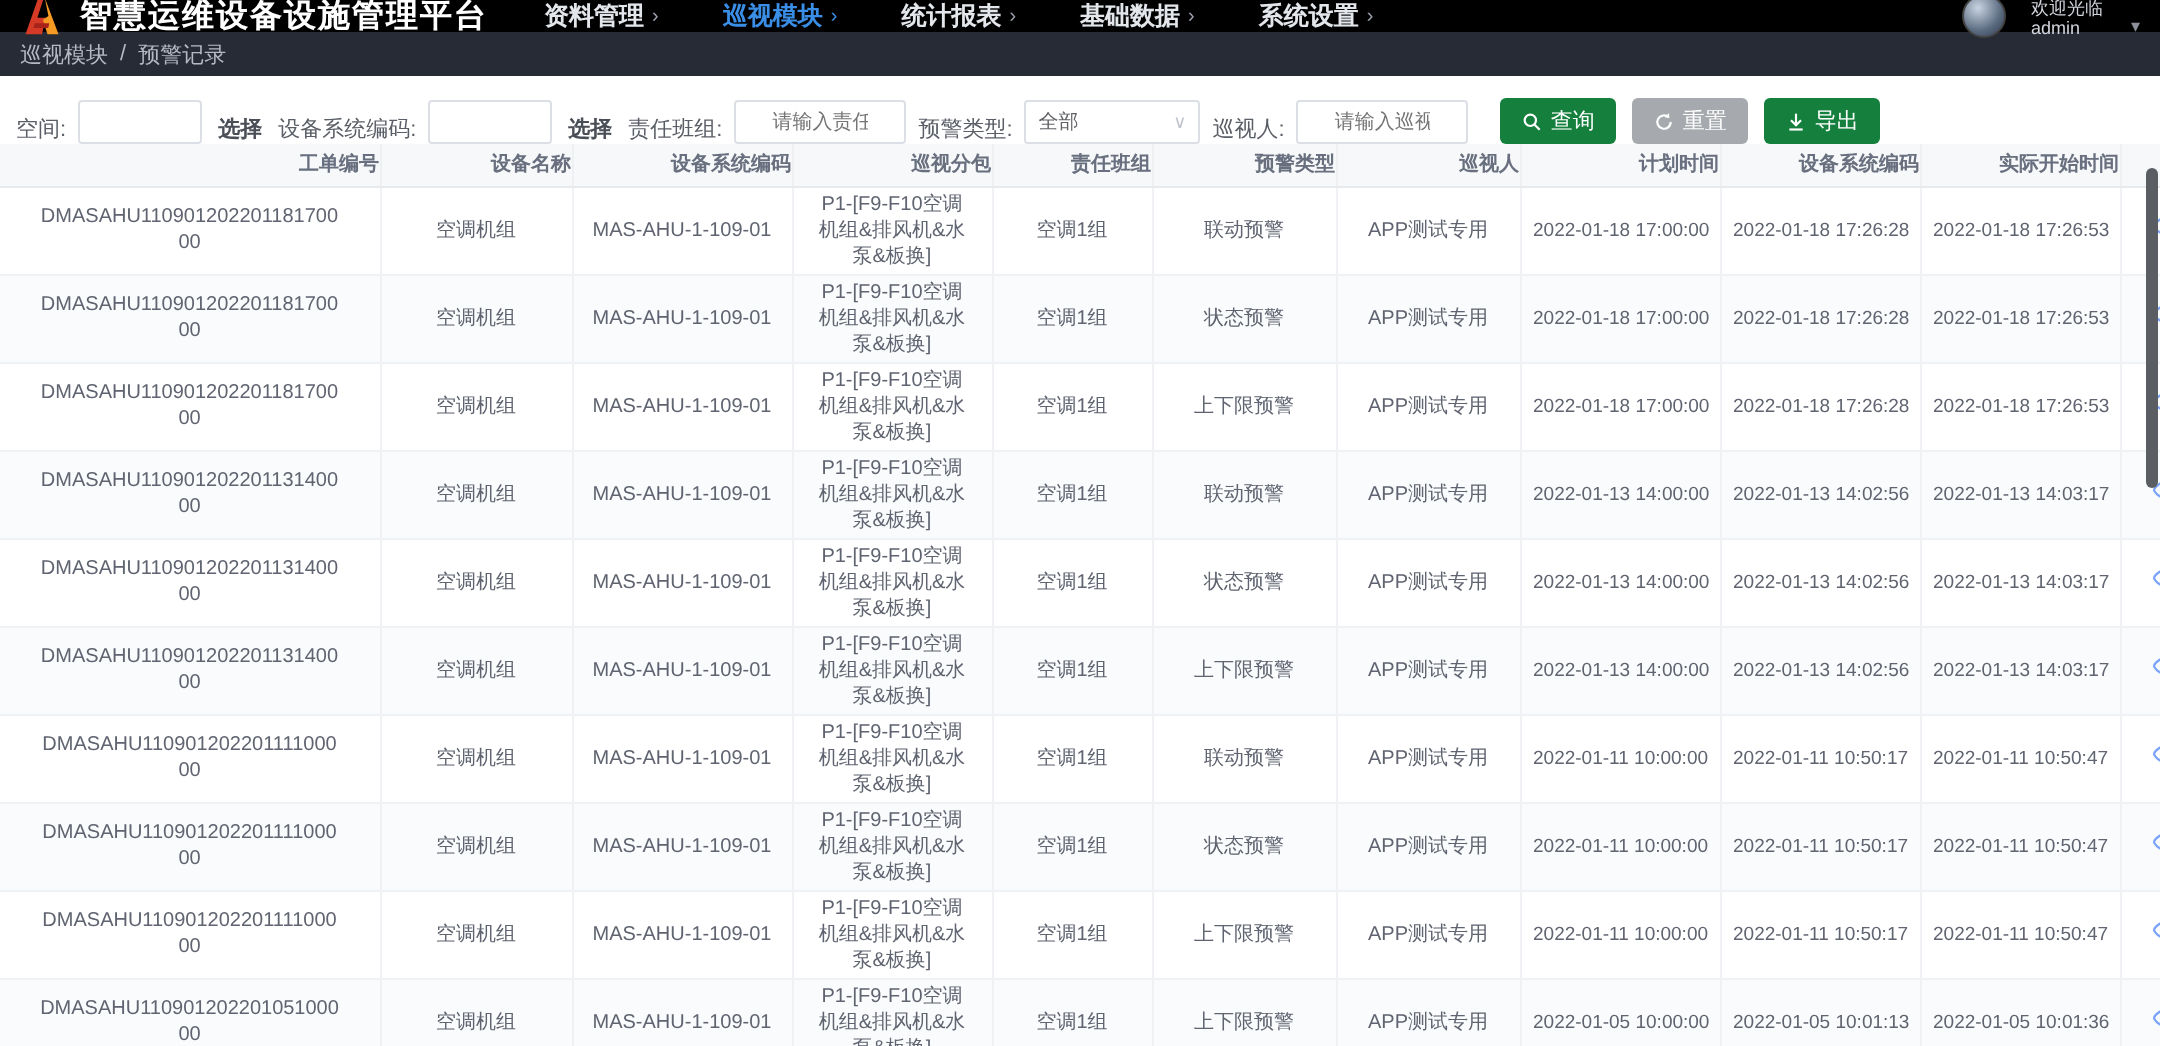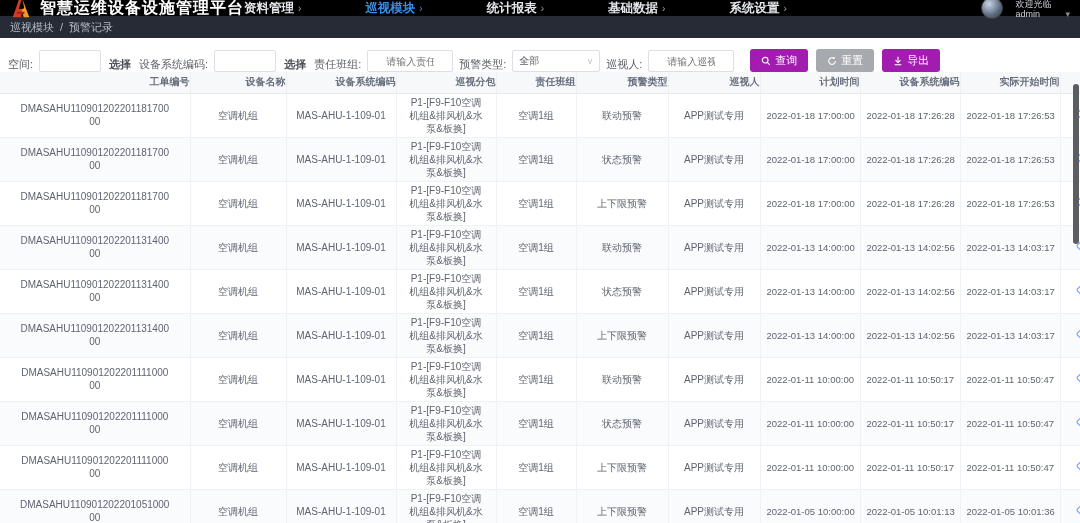--- a/index.html
+++ b/index.html
@@ -2,21 +2,21 @@
 <html><head>
 <meta charset="utf-8">
 <style>
   * { margin:0; padding:0; box-sizing:border-box; }
   html,body { width:1080px; height:523px; overflow:hidden;
     font-family:"Liberation Sans","DejaVu Sans",sans-serif; background:#fff; }
   
   .topbar { height:16px; background:#000; display:flex; align-items:center; padding:0 10px; }
   .logo { width:22px; height:22px; margin-right:8px; flex:0 0 auto; }
   .app-title { color:#fff; font-size:16px; font-weight:bold; letter-spacing:1px; white-space:nowrap; }
-  .nav { display:flex; gap:64px;justify-content:flex-end; }
+  .nav { display:flex; margin-left:28px; gap:32px;justify-content:flex-end; }
   .nav-item { color:#e3e6eb; font-size:12.5px; font-weight:bold; cursor:pointer; white-space:nowrap; display:flex; align-items:center; gap:4px; }
   .nav-item .arrow { font-size:10px; color:#9aa0ab; font-weight:normal; }
   .nav-item.active { color:#3a8ee6; }
   .nav-item.active .arrow { color:#3a8ee6; }
   .user-area { margin-left:auto; display:flex; align-items:flex-end; gap:12px; cursor:pointer; }
   .avatar { width:22px; height:22px; border-radius:50%; background:radial-gradient(circle at 35% 30%,#c9d4e2,#5b6b80 60%,#2e3a4c); border:1px solid #444; }
   .user-text { display:flex; flex-direction:column; line-height:10px; }
   .user-text span { color:#cfd3da; font-size:9px; }
   .caret { color:#8a8f99; font-size:9px; margin-left:2px; }
   
@@ -26,21 +26,21 @@
   
   .filter-bar { height:34px; display:flex; align-items:flex-end; padding:0 8px; gap:6px; background:#fff; }
   .f-label { font-size:11px; color:#5a5e66; white-space:nowrap; }
   .f-input { height:22px; border:1px solid #dcdfe6; border-radius:2px; font-size:10px; padding:0 18px; color:#606266; background:#fff;margin-top:43px; }
   .w-sm { width:62px; } .w-md { width:86px; }
   .pick-btn { font-size:11px; color:#4a4e57; font-weight:bold; background:none; border:none; cursor:pointer; padding:0 2px; white-space:nowrap; }
   .f-select { height:22px; width:88px; border:1px solid #dcdfe6; border-radius:2px; display:flex; align-items:center; justify-content:space-between; padding:0 6px; font-size:10px; color:#606266; cursor:pointer; }
   .f-select .chev { color:#c0c4cc; font-size:9px; }
   .btn { height:23px; border:none; border-radius:3px; color:#fff; font-size:11px; padding:0 11px; display:inline-flex; align-items:center; gap:4px; cursor:pointer; white-space:nowrap; }
   .btn svg { display:block; }
-  .btn-blue { background:#a21caf; }
+  .btn-blue { background:#15803d; }
   .btn-gray { background:#a6a9ad; }
   .btn-group { display:flex; gap:8px; margin-left:10px; }
   
   .table-wrap { position:relative; }
   table { width:1062px; border-collapse:collapse; table-layout:fixed; }
   thead th { height:21px; background:#f7f8fa; font-size:10px; font-weight:bold; color:#686f7e;
     border-bottom:1px solid #e8eaec; border-right:1px solid #eef0f3; text-align:right; }
   thead th:last-child { border-right:none; }
   tbody td { height:32px; font-size:10px; color:#5f6470; text-align:center;
     border-bottom:1px solid #f0f1f4; border-right:1px solid #f0f1f4; padding:2px 6px; line-height:13px; }

